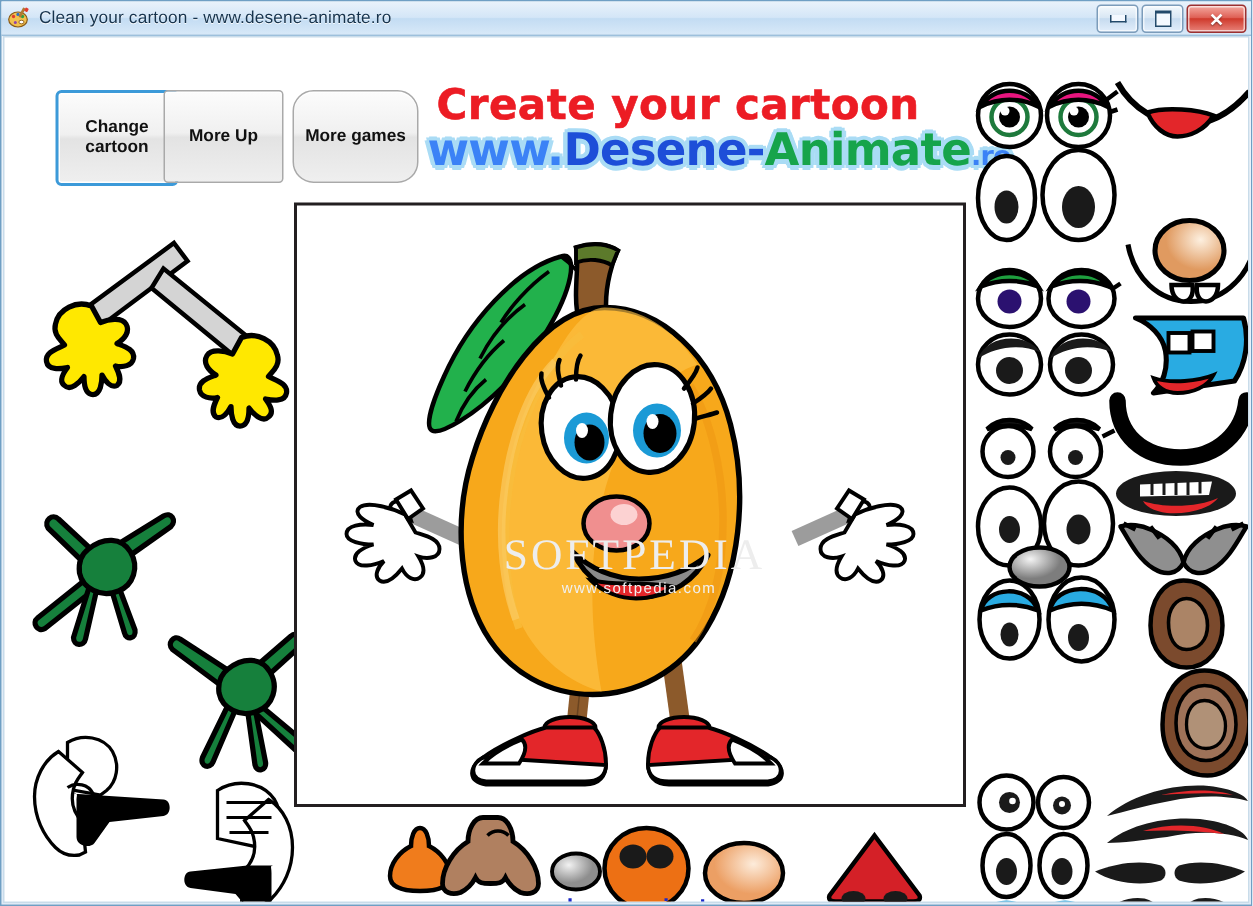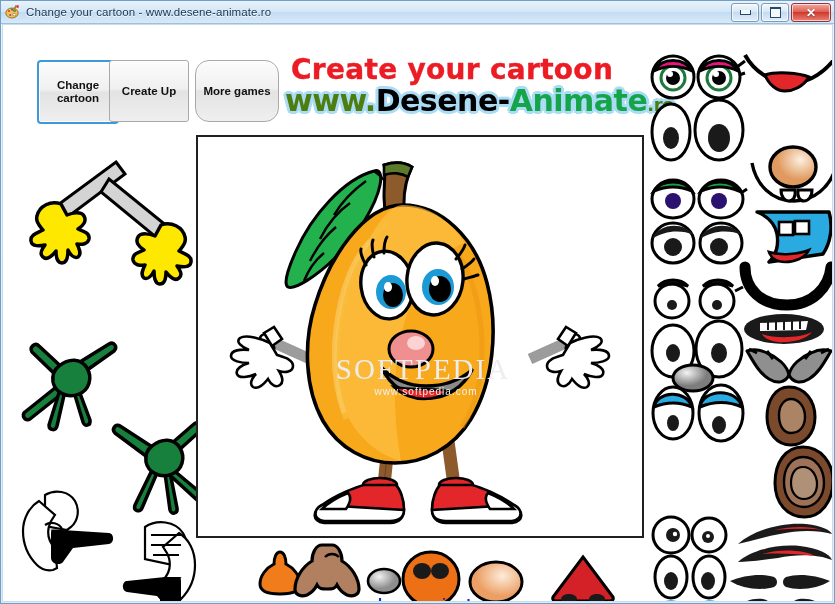--- a/index.html
+++ b/index.html
@@ -86,22 +86,22 @@
   .logo-line2{
     position:absolute;left:0px;top:30px;
     font-family:"DejaVu Sans", sans-serif;
     font-size:30px;font-weight:bold;letter-spacing:-.5px;
     white-space:nowrap;
     text-shadow:
        2px 0 0 #aadcf5, -2px 0 0 #aadcf5, 0 2px 0 #aadcf5, 0 -2px 0 #aadcf5,
        2px 2px 0 #aadcf5, -2px 2px 0 #aadcf5, 2px -2px 0 #aadcf5, -2px -2px 0 #aadcf5,
        3px 0 0 #aadcf5, -3px 0 0 #aadcf5, 0 3px 0 #aadcf5, 0 -3px 0 #aadcf5;
   }
-  .lg-red{color:#4d7c0f;}
-  .lg-blue{color:#000000;margin-top:12px;}
+  .lg-red{color:#3b82f6;}
+  .lg-blue{color:#1d4ed8;margin-top:12px;}
   .lg-green{color:#16a44b;margin-top:31px;}
   .lg-ro{font-size:18px;}
 
   
   .canvas{
     position:absolute;left:193px;top:110px;width:448px;height:403px;
     background:#ffffff;border:2px solid #231f20;box-sizing:border-box;
   }
 
   
@@ -126,21 +126,21 @@
         <ellipse cx="7" cy="9" rx="6.2" ry="5" fill="#f2c14e" stroke="#8a5a17" stroke-width=".8"></ellipse>
         <circle cx="4" cy="7" r="1.1" fill="#e23b2e"></circle>
         <circle cx="7" cy="5.6" r="1.1" fill="#2f71c4"></circle>
         <circle cx="10" cy="7" r="1.1" fill="#2f9e44"></circle>
         <circle cx="5.2" cy="11" r="1" fill="#8e44ad"></circle>
         <ellipse cx="9.3" cy="10.7" rx="1.7" ry="1.2" fill="#fff" stroke="#8a5a17" stroke-width=".6"></ellipse>
         <rect x="9" y="1" width="1.8" height="7" rx=".6" fill="#b07a33" transform="rotate(28 10 4)"></rect>
         <rect x="11.5" y="1.2" width="2.3" height="2.6" rx=".6" fill="#e23b2e" transform="rotate(28 12.6 2.5)"></rect>
       </svg>
     </span>
-    <span class="title-text">Change your cartoon - www.desene-animate.ro</span>
+    <span class="title-text">Clean your cartoon - www.desene-animate.ro</span>
 
     <div class="win-btns">
       <div class="wbtn">
         <span class="mini-box"></span>
       </div>
       <div class="wbtn">
         <span class="maxi-box"></span>
       </div>
       <div class="wbtn close">
         <span class="g">✕</span>
@@ -150,21 +150,21 @@
 
   <div class="client">
 
     <div class="toolbtn focused" id="btn-change">
       <div>
         <div>Change</div>
         <div>cartoon</div>
       </div>
     </div>
     <div class="toolbtn" id="btn-clean">
-      <span>Create Up</span>
+      <span>More Up</span>
     </div>
     <div class="toolbtn" id="btn-more">
       <span>More games</span>
     </div>
 
     <div class="logo">
       <div class="logo-line1">Create your cartoon</div>
       <div class="logo-line2">
         <span class="lg-red">www.</span><span class="lg-blue">Desene-</span><span class="lg-green">Animate</span><span class="lg-red lg-ro">.ro</span>
       </div>

